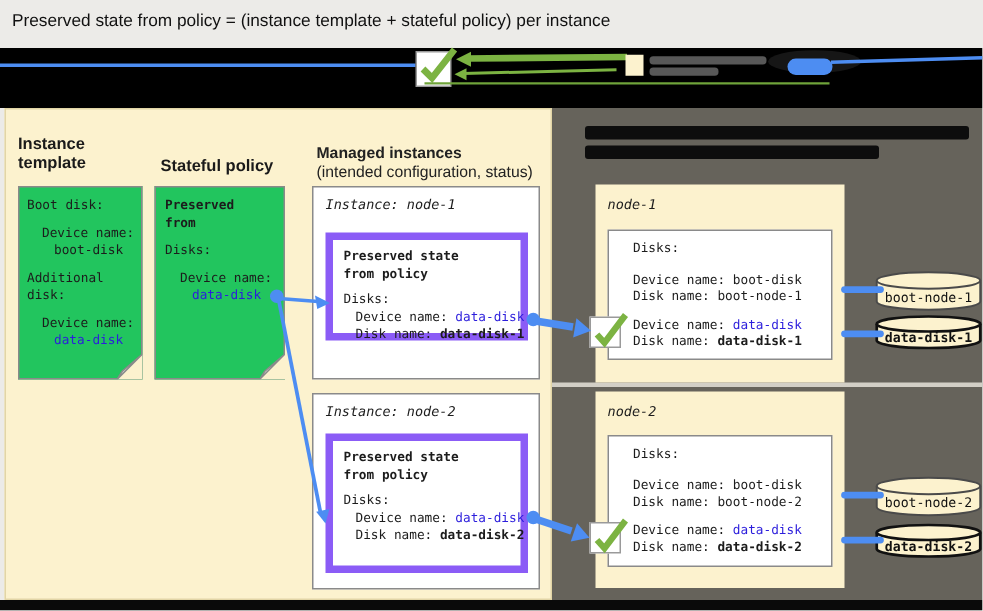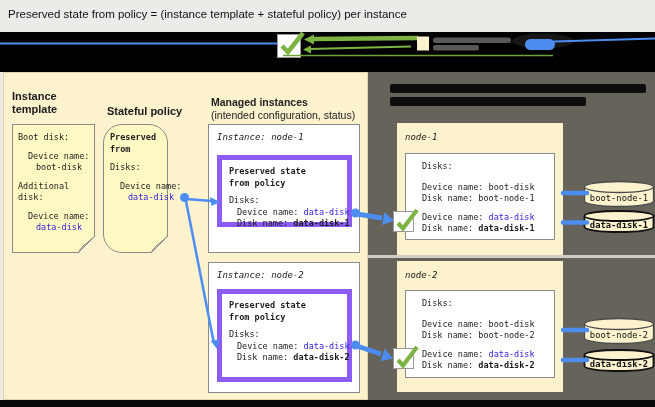--- a/index.html
+++ b/index.html
@@ -14,21 +14,21 @@
   .mono{font-family:"DejaVu Sans Mono","Liberation Mono",monospace;font-size:8.5px;line-height:11.5px;color:#1c1c1c;white-space:nowrap;}
   .mono-lg{font-family:"DejaVu Sans Mono","Liberation Mono",monospace;font-size:9px;color:#1c1c1c;white-space:nowrap;font-style:italic;}
   .bold{font-weight:bold;}
   .blue-t{color:#2C1EDC;font-weight:normal;}
   .heading{font-weight:bold;font-size:11px;line-height:13px;color:#1a1a1a;}
   .subheading{font-weight:normal;font-size:10.5px;line-height:12.5px;color:#222;}
   .panel-cream{background:#FCF2CE;}
   .panel-dark{background:#66635B;}
   .wbox{background:#fff;border:1px solid #8a8a8a;box-sizing:border-box;}
   .inner-box{background:#fff;border:5px solid #8b5cf6;box-sizing:border-box;}
-  .note{background:#fef9c3;border:1px solid #8a8a8a;box-sizing:border-box;position:absolute;}
+  .note{background:#22c55e;border:1px solid #8a8a8a;box-sizing:border-box;position:absolute;}
   .gap6{height:6px;}
   .gap7{height:7px;}
   .gap9{height:9px;}
   .i1{margin-left:10px;}
   .i2{margin-left:18px;}
   .i3{margin-left:8px;}
   .i4{margin-left:7px;}
   .redacted{background:#0D0D0D;border-radius:2px;}
   .checkbox{background:#fff;border:1px solid #9a9a9a;box-sizing:border-box;}
   svg{display:block;}
@@ -80,21 +80,21 @@
   <div class="i1">Device name:</div>
   <div class="i2 blue-t">data-disk</div>
   <svg class="abs" width="17" height="17" viewBox="0 0 17 17" style="right:-1px;bottom:-1px;">
     <path d="M0,17 L17,0 L17,17 Z" fill="#FCF2CE"></path>
     <path d="M0,17 L17,0 L3.5,11.5 Z" fill="#d6d6d6" stroke="#8a8a8a" stroke-width="1"></path>
   </svg>
 </div>
 
 <div class="abs heading" style="left:107px;top:105px;white-space:nowrap;">Stateful policy</div>
 
-<div class="note mono" style="left:103px;top:124px;width:65px;height:129px;padding:7px 0 0 6px;border-radius:19px;">
+<div class="note mono" style="left:103px;top:124px;width:87px;height:129px;padding:7px 0 0 6px;">
   <div class="bold">Preserved</div>
   <div class="bold">from</div>
   <div class="gap7"></div>
   <div>Disks:</div>
   <div class="gap7"></div>
   <div class="i1">Device name:</div>
   <div class="i2 blue-t">data-disk</div>
   <svg class="abs" width="17" height="17" viewBox="0 0 17 17" style="right:-1px;bottom:-1px;">
     <path d="M0,17 L17,0 L17,17 Z" fill="#FCF2CE"></path>
     <path d="M0,17 L17,0 L3.5,11.5 Z" fill="#d6d6d6" stroke="#8a8a8a" stroke-width="1"></path>

